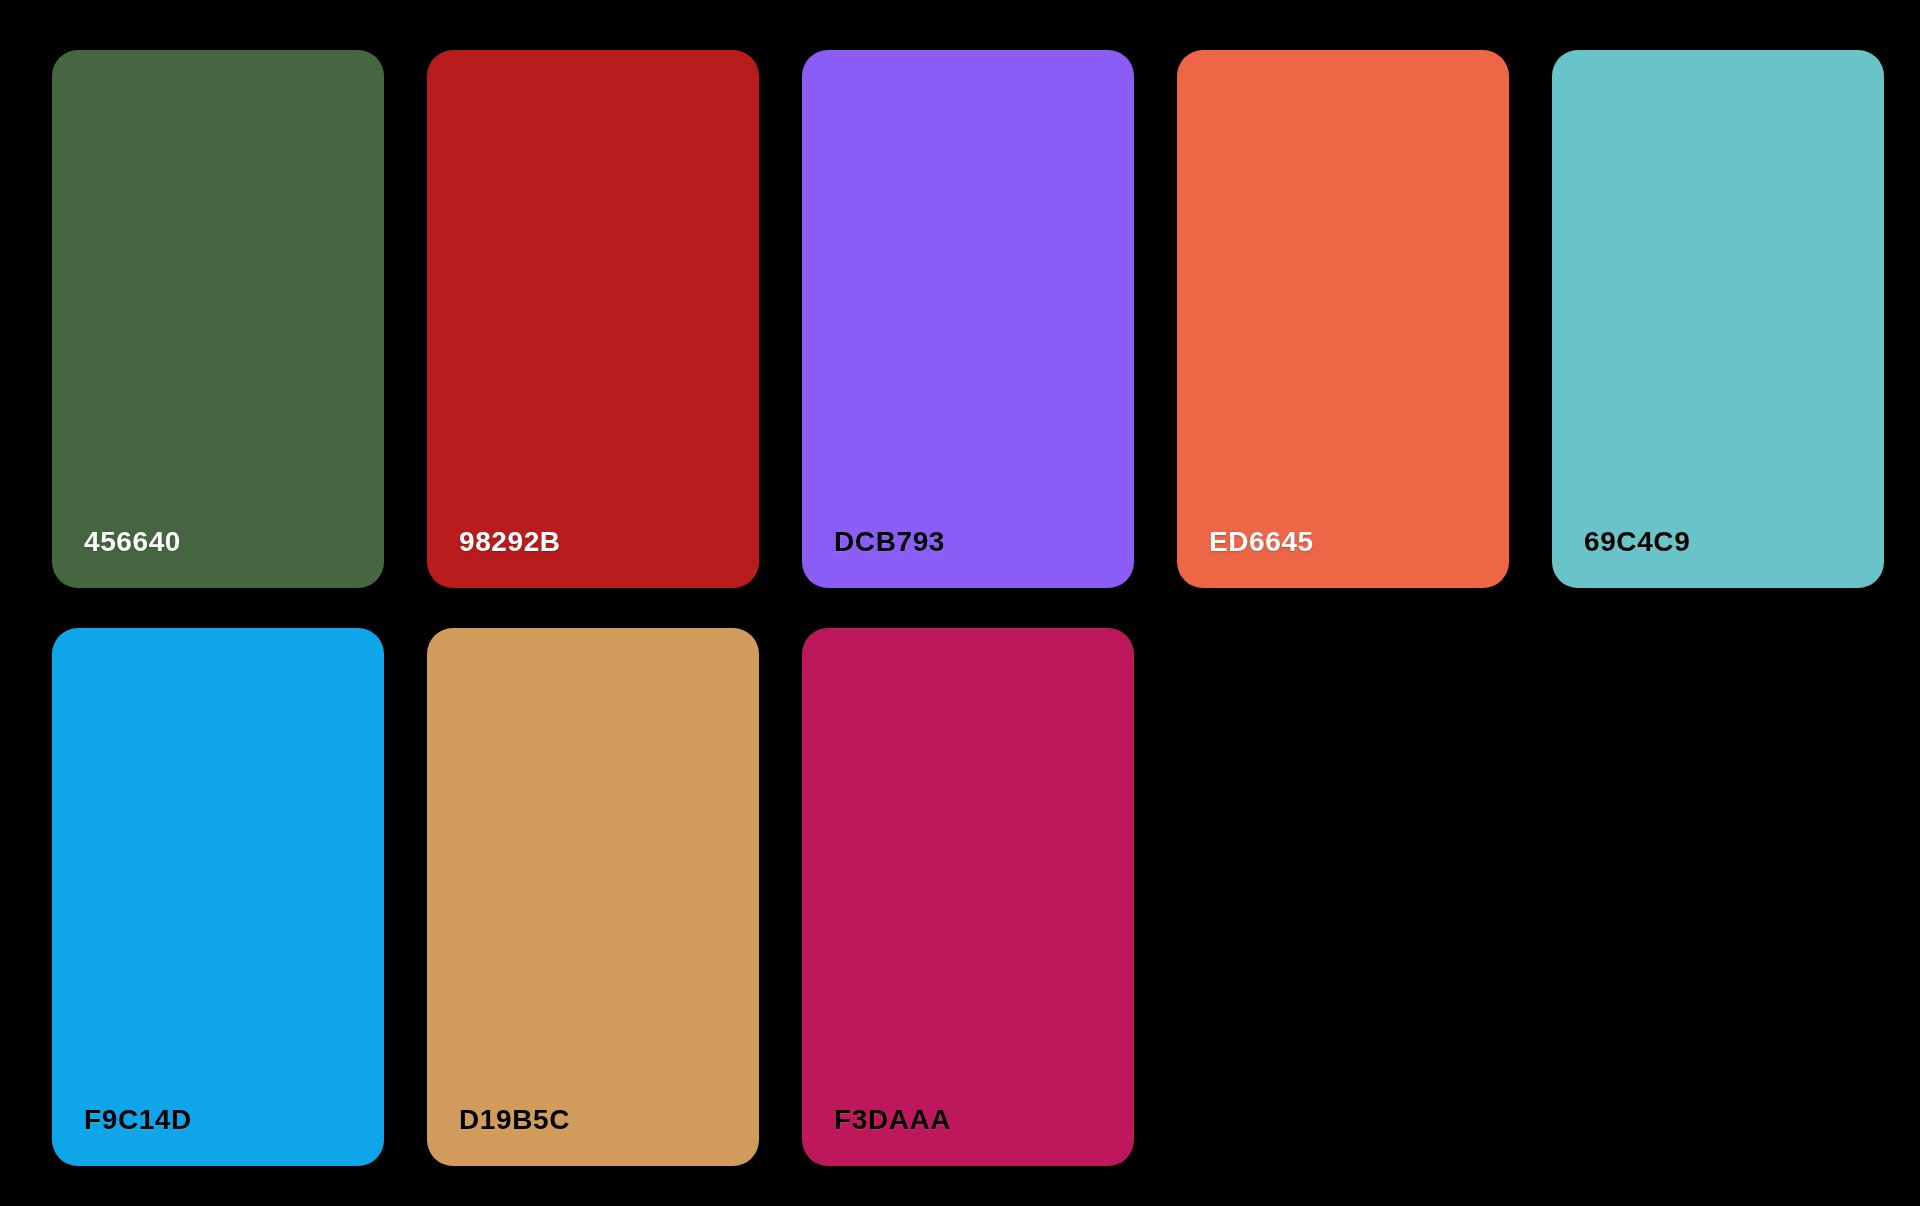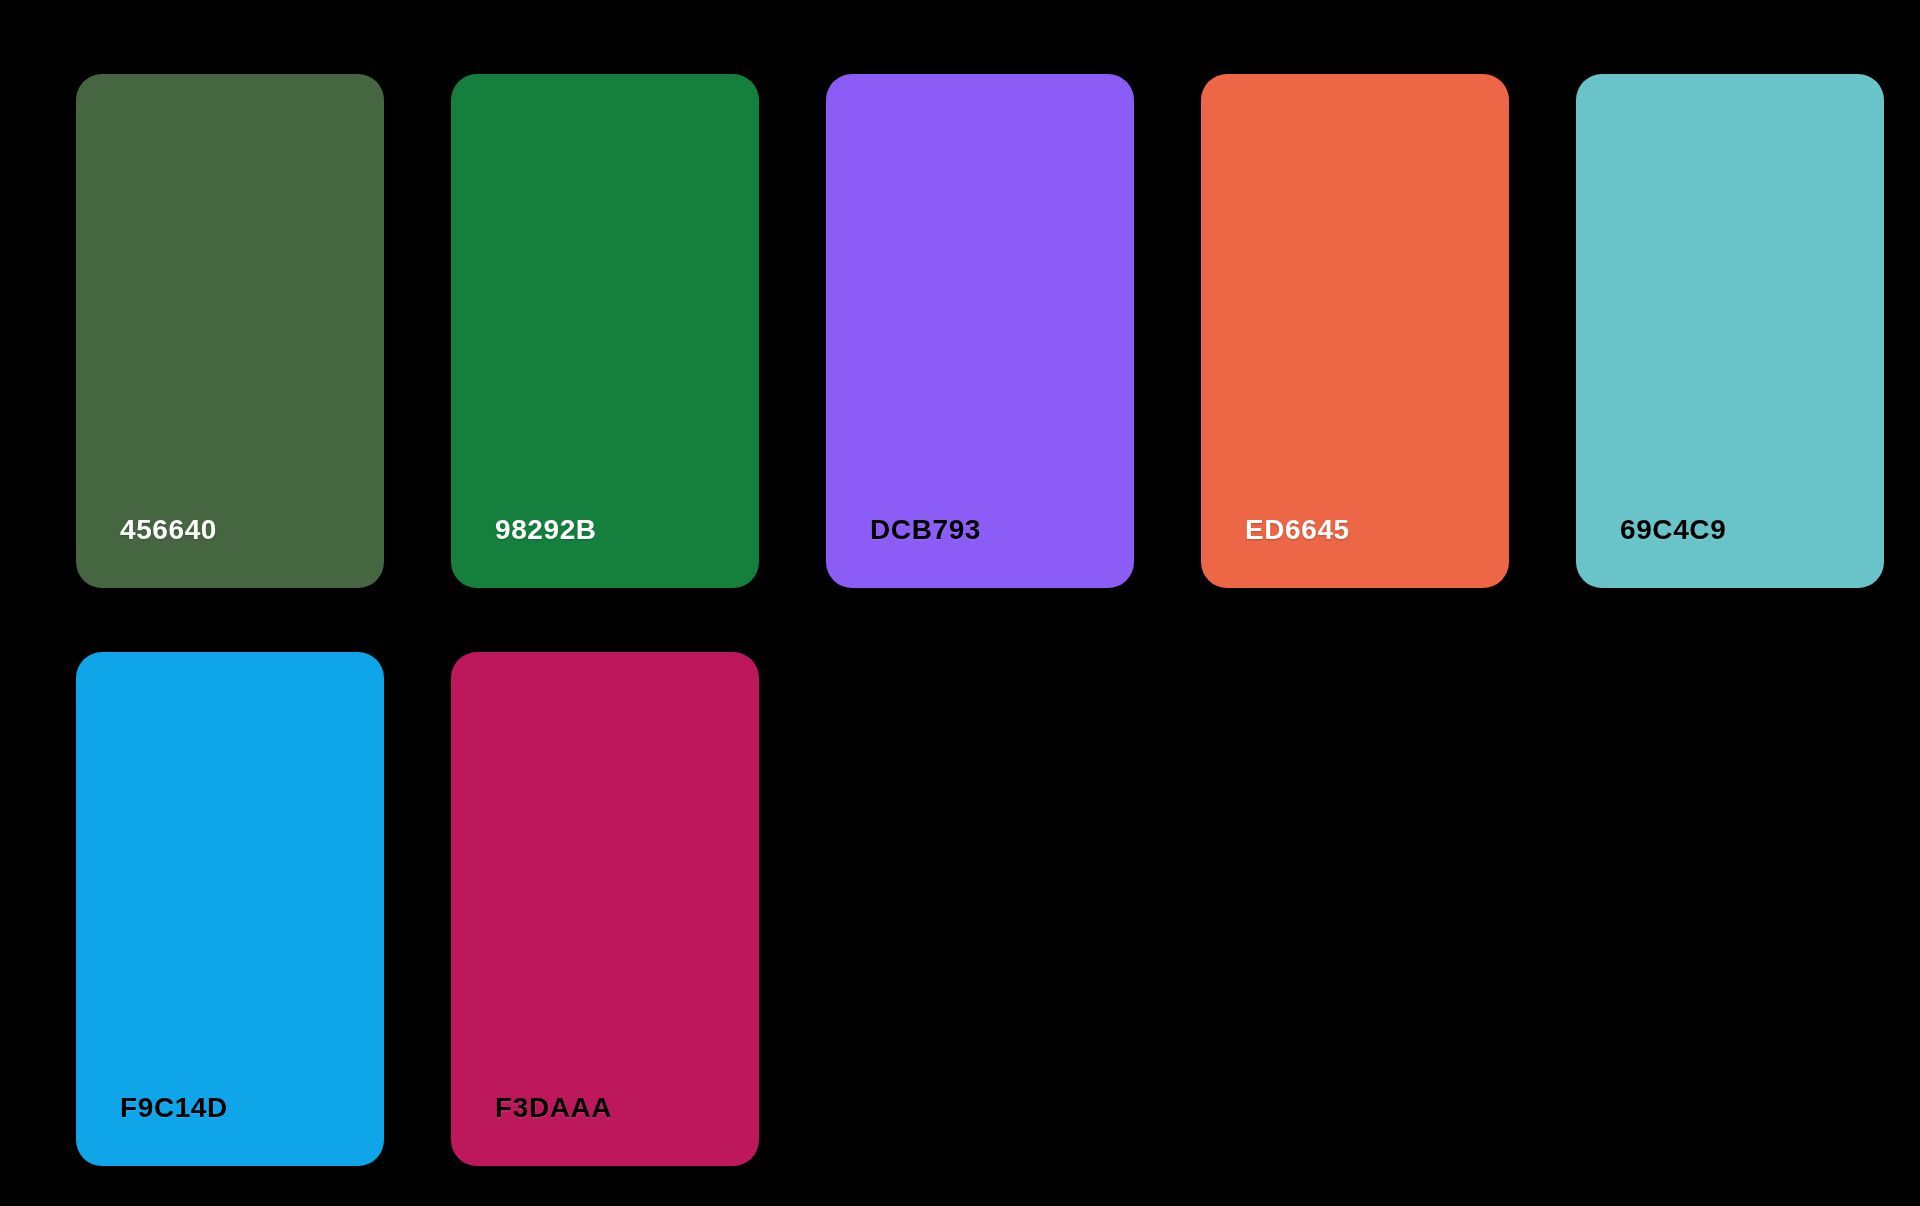--- a/index.html
+++ b/index.html
@@ -1,16 +1,16 @@
 <!DOCTYPE html>
 <html><head>
 <meta charset="utf-8">
 <title>Color Palette</title>
 <style>
-  * { margin: 16px; padding: 0; box-sizing: border-box; }
+  * { margin: 4px; padding: 0; box-sizing: border-box; }
 
   html, body {
     width: 1920px;
     height: 1206px;
     background: #000000;
     overflow: hidden;
   }
 
   body {
     font-family: "Liberation Sans", "DejaVu Sans", sans-serif;
@@ -58,31 +58,34 @@
     text-shadow: 0 1px 2px rgba(255,255,255,0.12);
   }
 </style>
 </head>
 <body>
 
 <div id="palette-grid">
     <div class="swatch" style="background-color: rgb(69, 102, 64);">
       <span class="swatch-label light-text">456640</span>
     </div>
-    <div class="swatch" style="background-color: #15803d;">
+    <div class="swatch" style="background-color: #b91c1c;">
       <span class="swatch-label light-text">98292B</span>
     </div>
     <div class="swatch" style="background-color: #8b5cf6;">
       <span class="swatch-label dark-text">DCB793</span>
     </div>
     <div class="swatch" style="background-color: rgb(237, 102, 69);">
       <span class="swatch-label light-text">ED6645</span>
     </div>
     <div class="swatch" style="background-color: rgb(105, 196, 201); text-decoration: underline;">
       <span class="swatch-label dark-text">69C4C9</span>
     </div>
     <div class="swatch" style="background-color: #0ea5e9; padding-left: 42px;">
       <span class="swatch-label dark-text">F9C14D</span>
     </div>
+    <div class="swatch" style="background-color: rgb(209, 155, 92);">
+      <span class="swatch-label dark-text">D19B5C</span>
+    </div>
     <div class="swatch" style="background-color: #be185d;">
       <span class="swatch-label dark-text">F3DAAA</span>
     </div>
   </div>
 
 </body></html>

